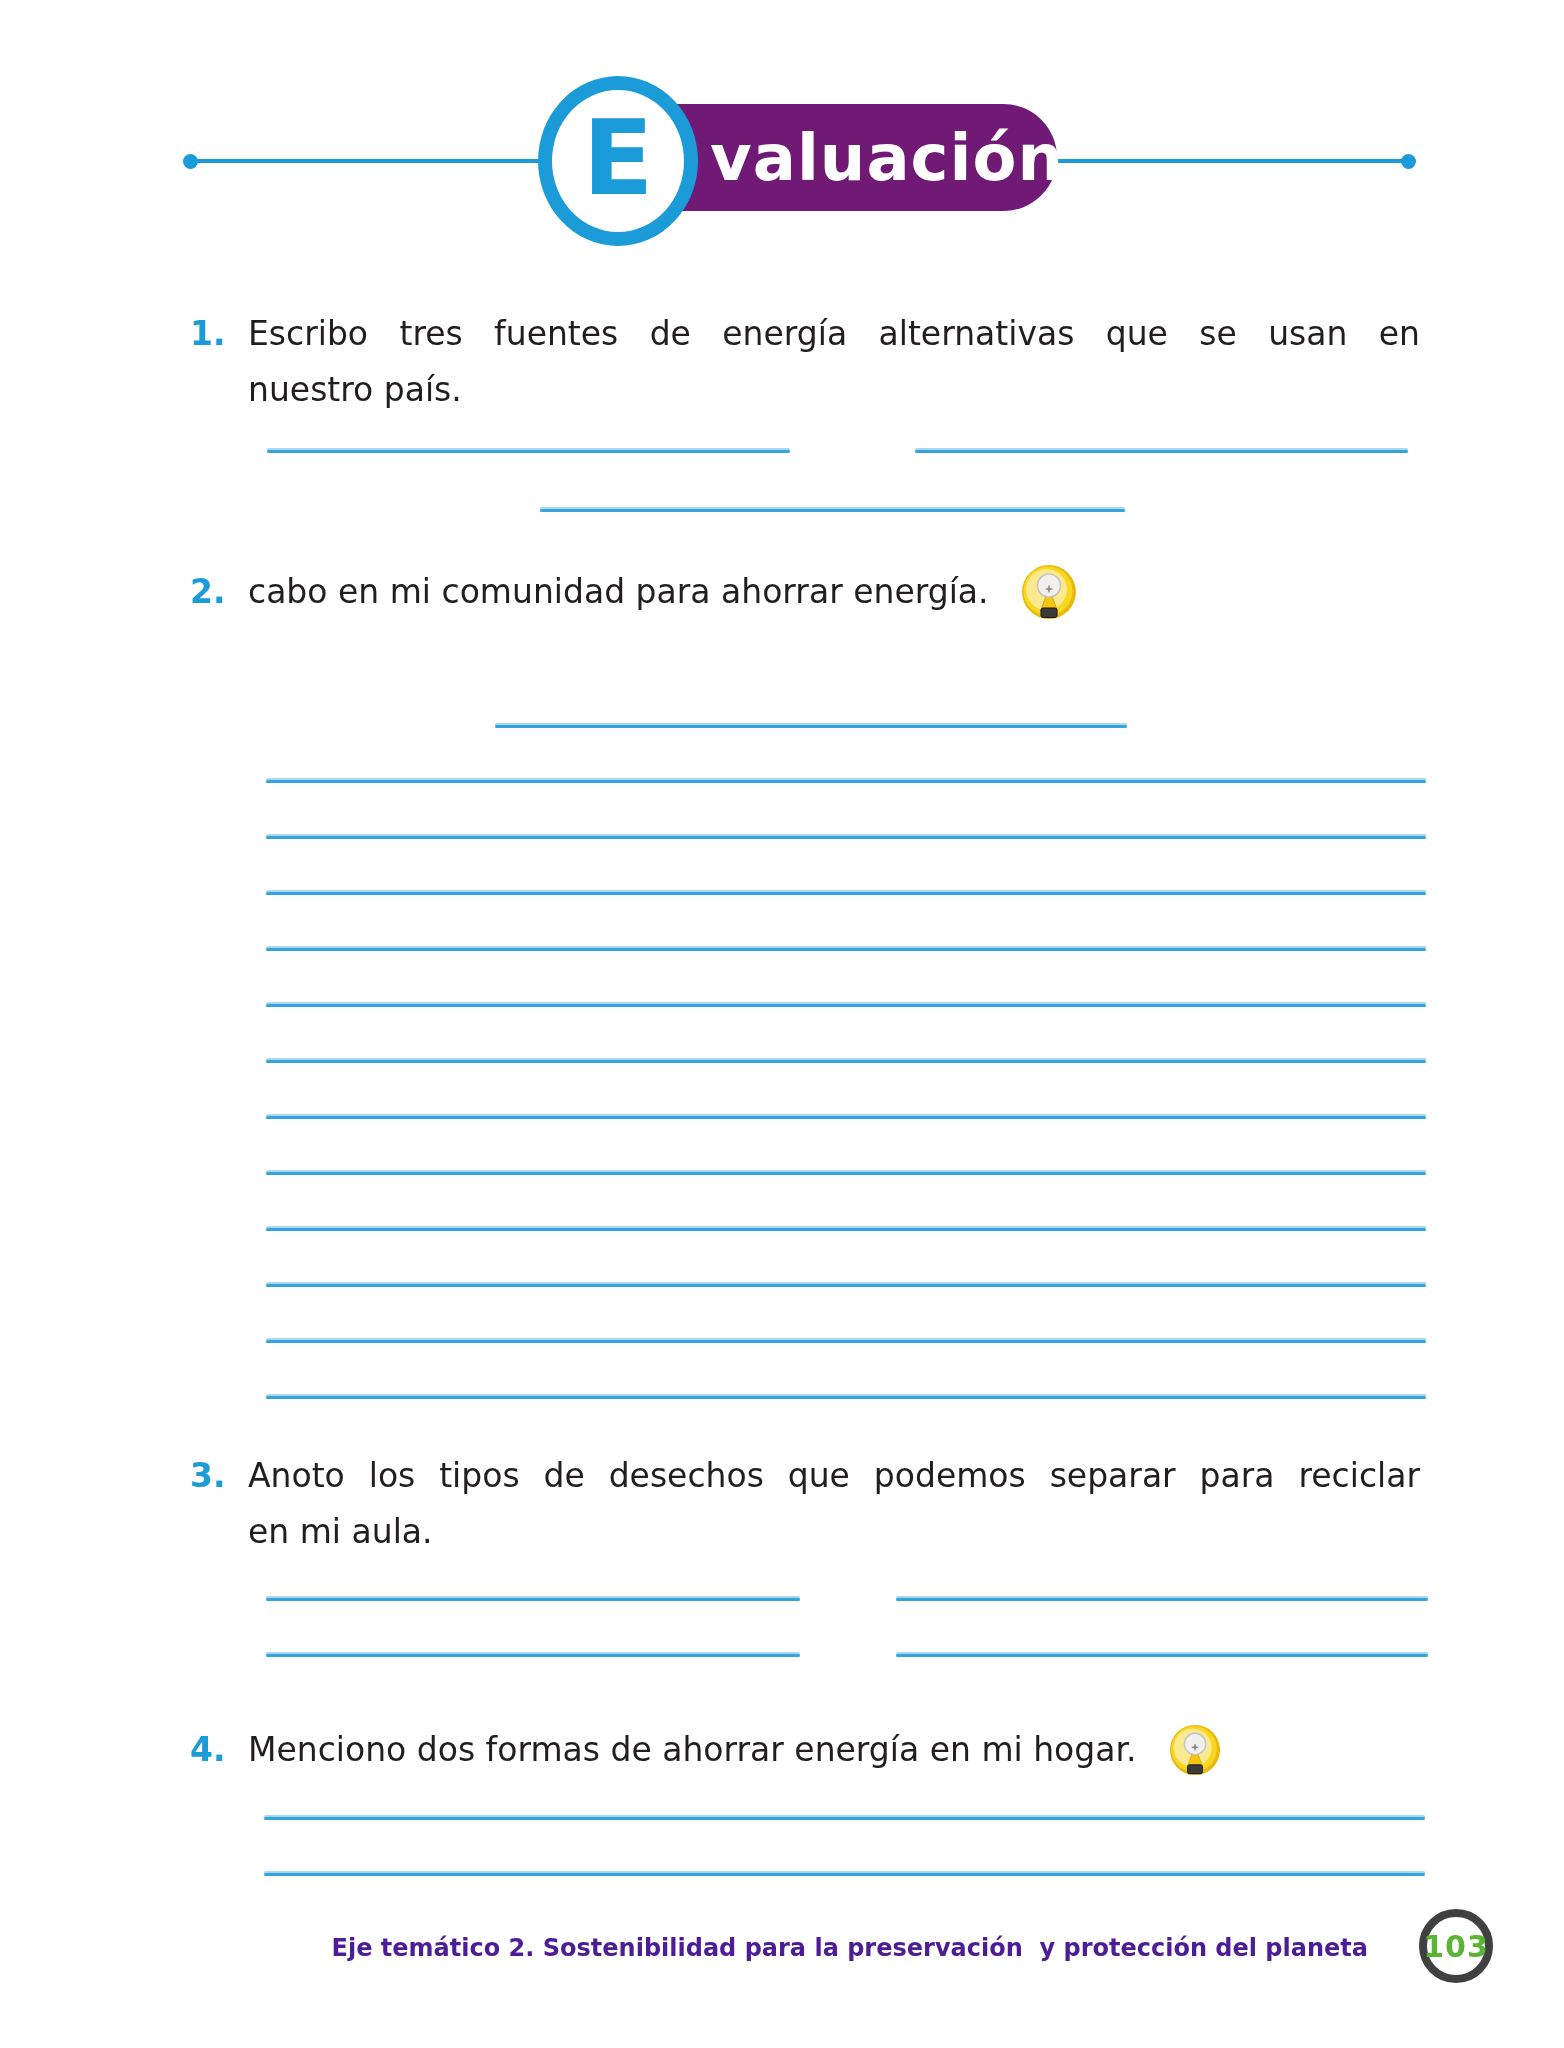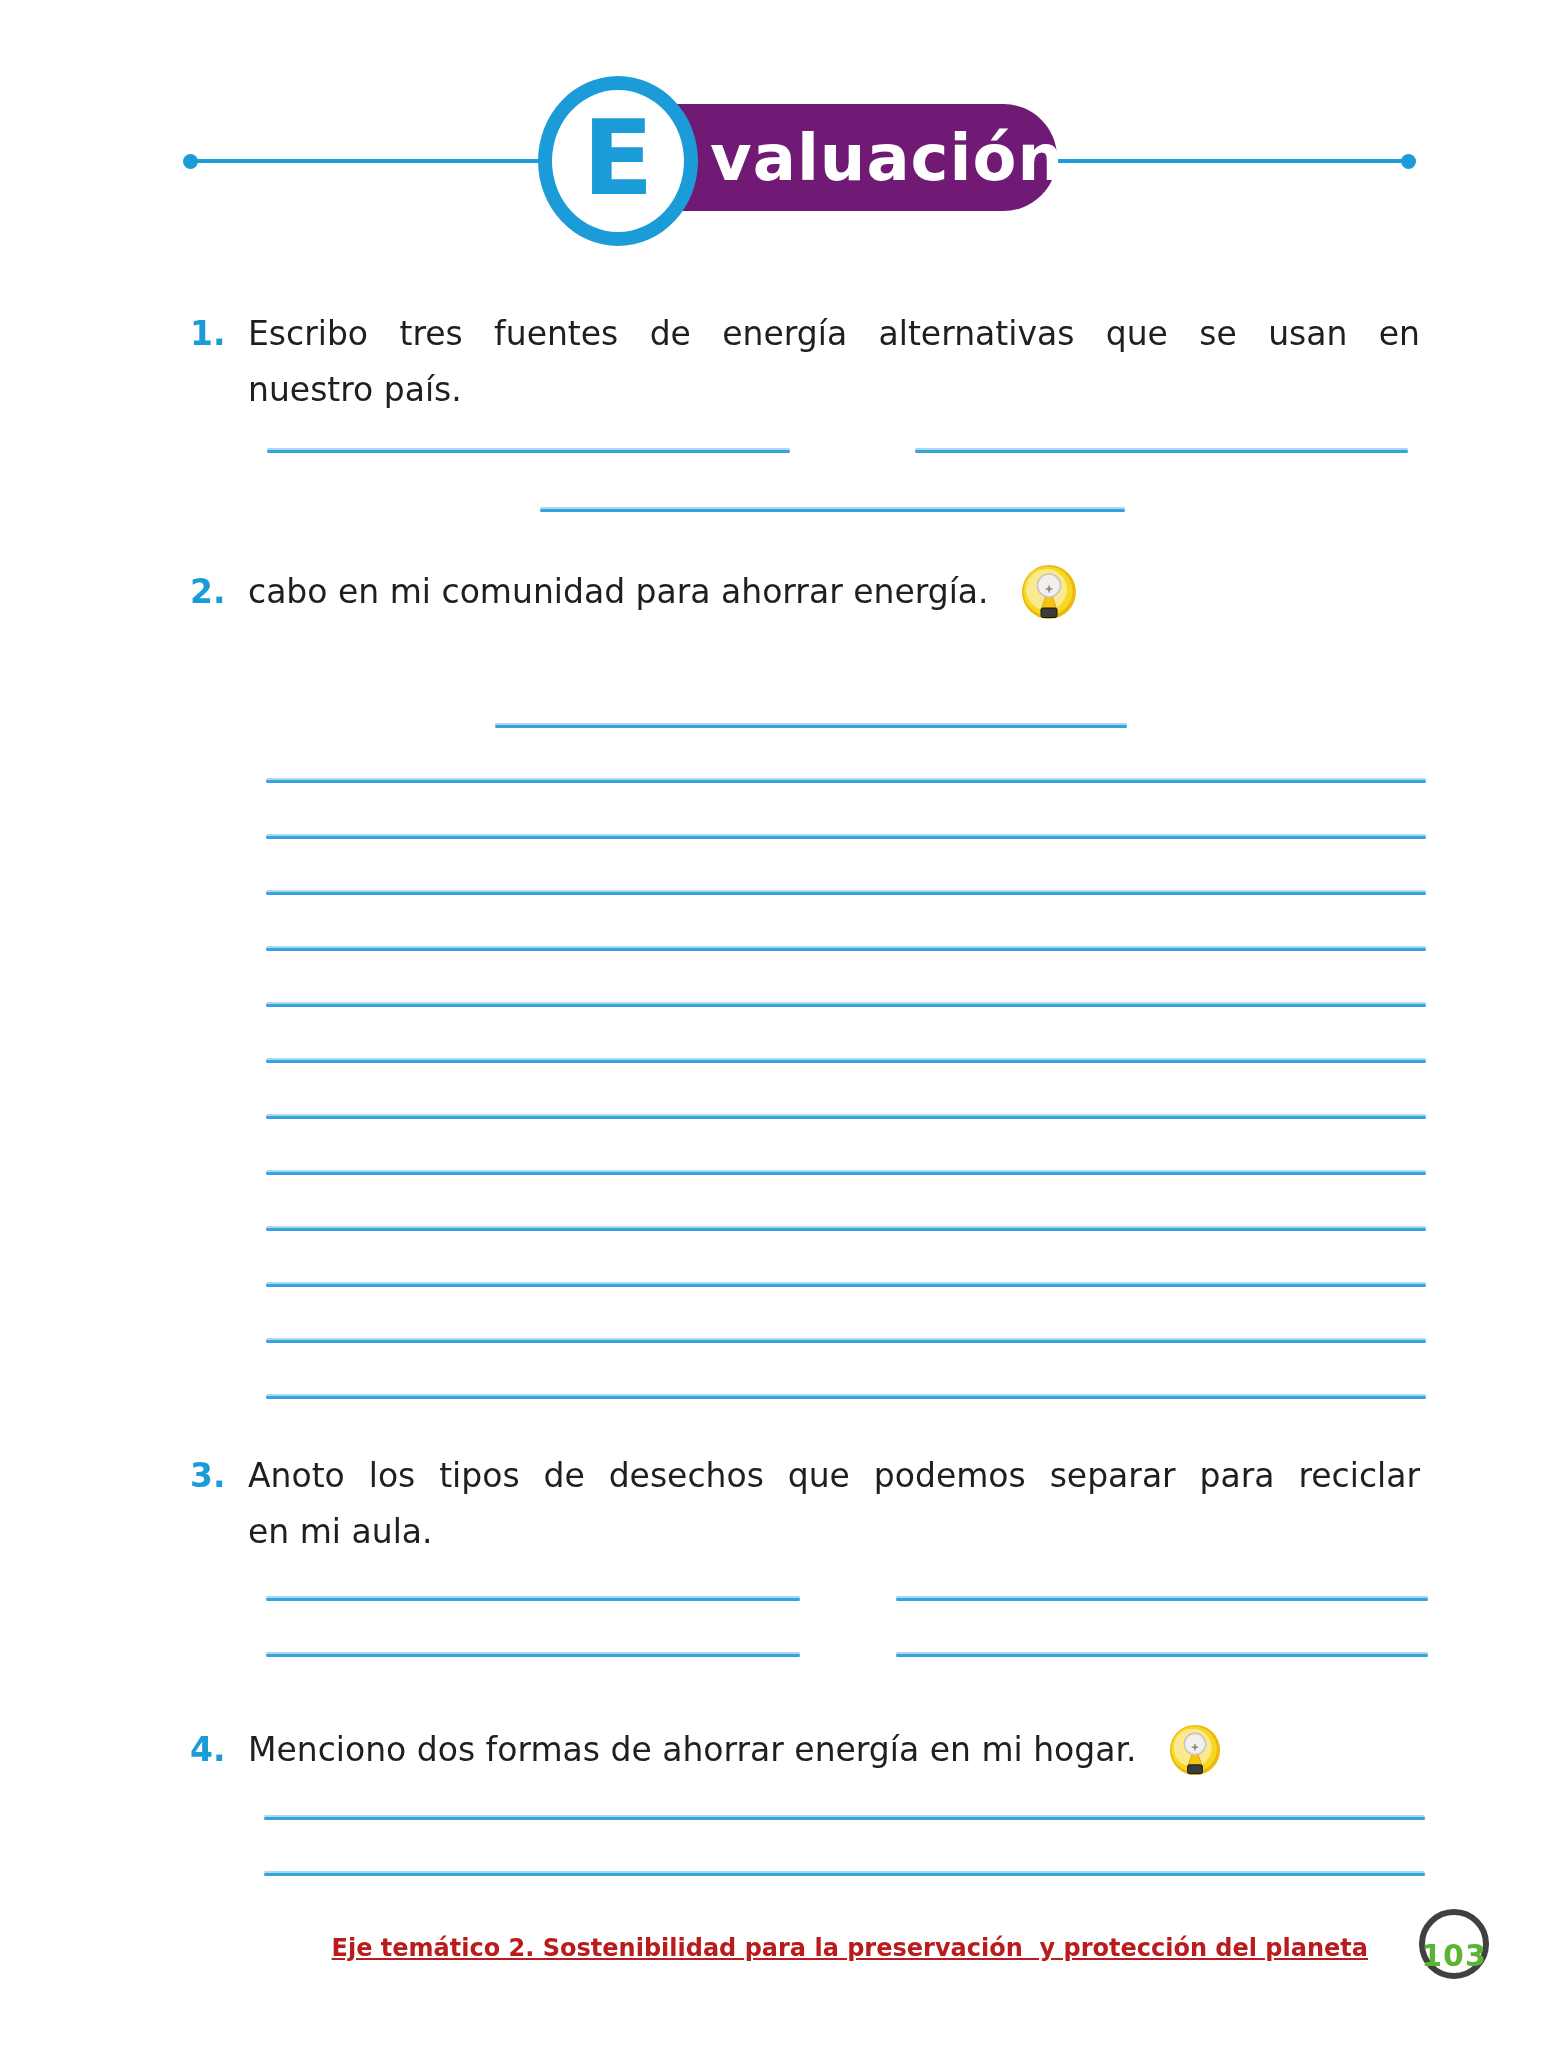--- a/index.html
+++ b/index.html
@@ -32,24 +32,24 @@
   .q-flexline { display:flex; align-items:center; gap:32px; }
 
   .ans-line { position:absolute; height:3px; background:#35A3DC; border-radius:2px;
               box-shadow:0 -2px 0 #A8D9F0; }
 
   .bulb    { width:56px; height:56px; flex:0 0 auto; }
   .bulb-sm { width:52px; height:52px; flex:0 0 auto; }
 
   
   .footer-caption { position:absolute; top:1934px; right:196px; font-size:24px; font-weight:700;
-                    color:#b91c1c; white-space:pre;text-decoration:underline; }
+                    color:#4c1d95; white-space:pre; }
   .footer-badge { position:absolute; left:1419px; top:1909px; width:58px; height:58px;
-                  border:6px solid #404040; border-radius:50%; background:#ffffff;
-                  display:flex; align-items:flex-end; justify-content:center; }
+                  border:8px solid #404040; border-radius:50%; background:#ffffff;
+                  display:flex; align-items:center; justify-content:center; }
   .footer-page { font-size:30px; font-weight:700; color:#5CB434; letter-spacing:1px; }
 </style>
 </head>
 <body>
 
 <div class="page">
 
   <div class="hdot" style="left:183px; top:154px;"></div>
   <div class="hrule" style="left:193px; top:159px; width:352px;"></div>
   <div class="badge-pill">

